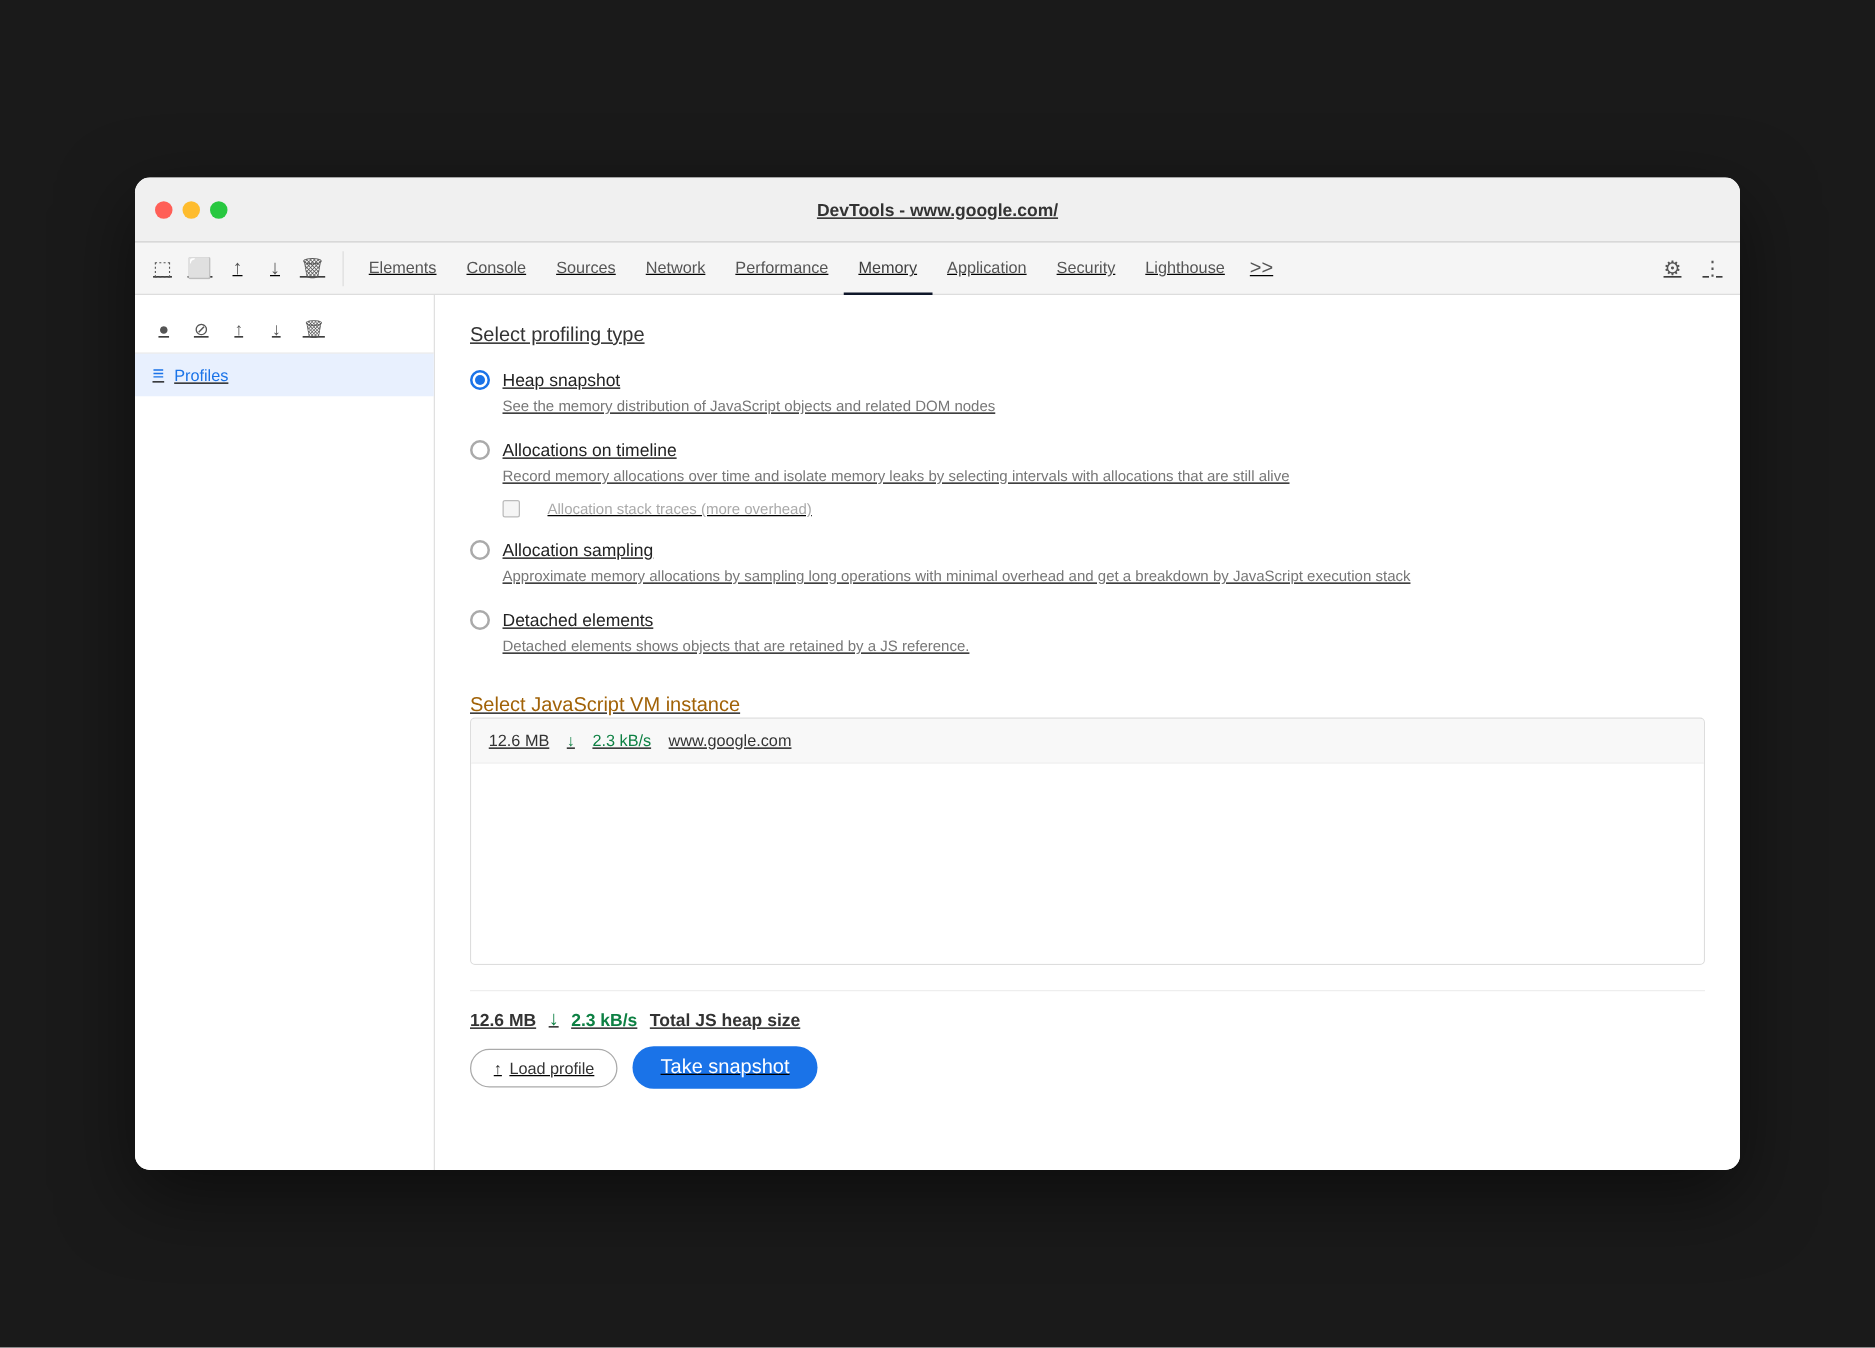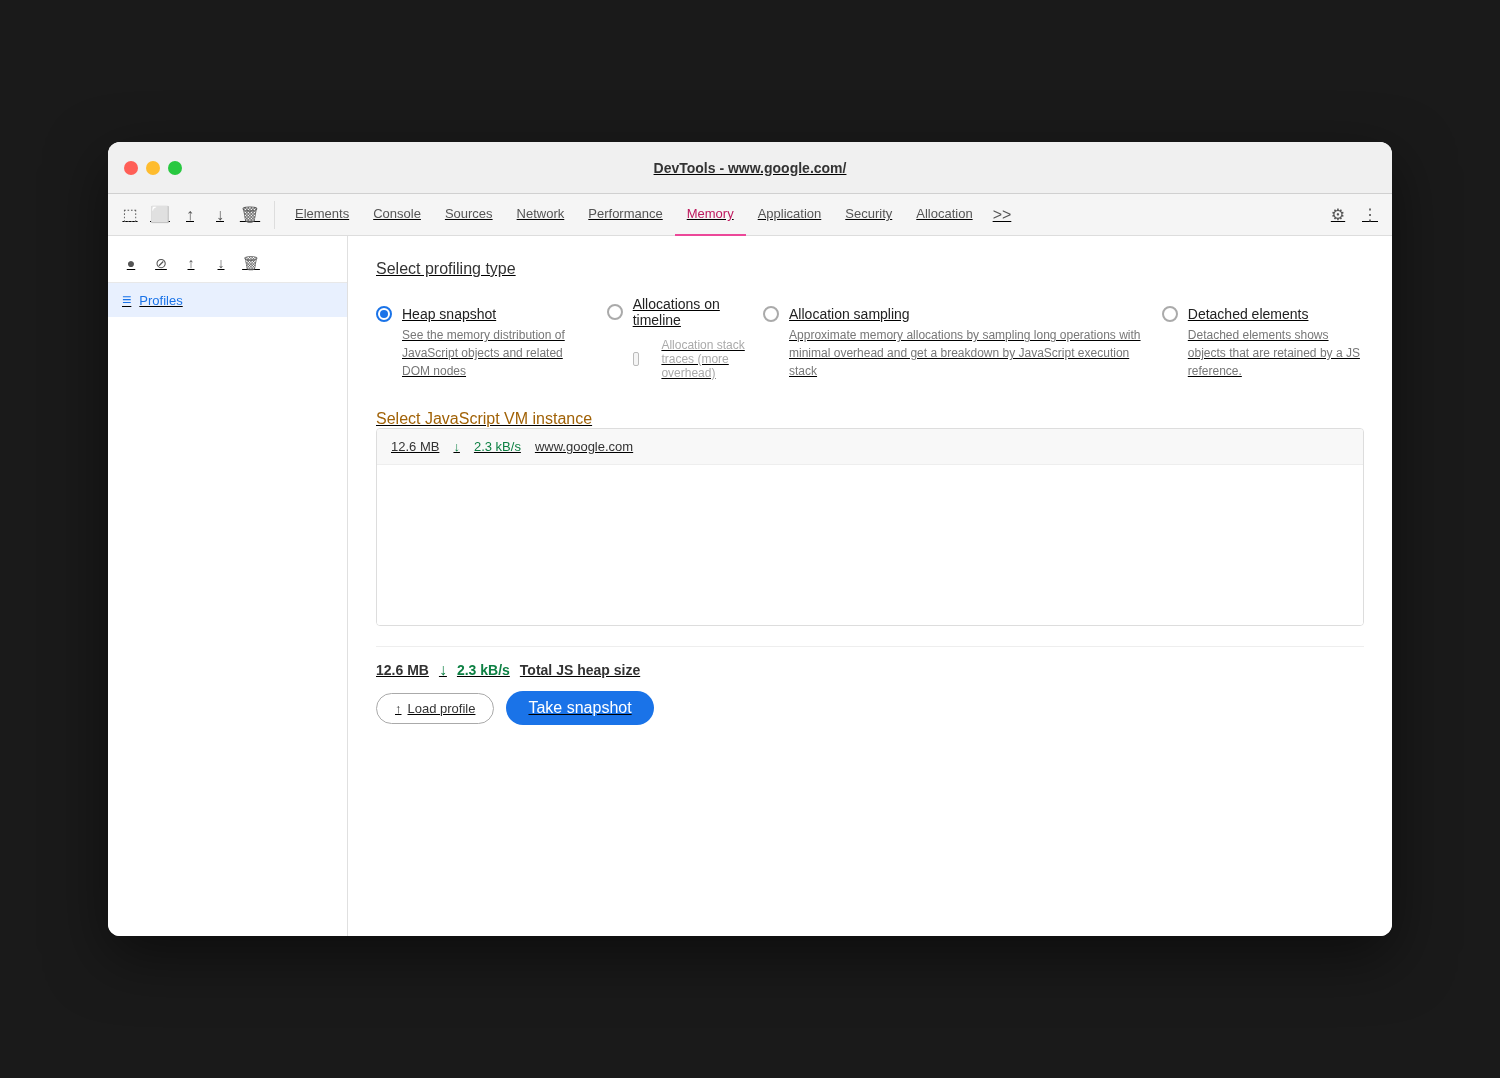--- a/index.html
+++ b/index.html
@@ -91,22 +91,22 @@
       height: 42px;
       display: flex;
       align-items: center;
       font-size: 13px;
       color: #555;
       cursor: pointer;
       border-bottom: 2px solid transparent;
       white-space: nowrap;
     }
     .nav-tab.active {
-      color: #be185d;
-      border-bottom: 2px solid #ec4899;
+      color: #404040;
+      border-bottom: 2px solid #0f172a;
       font-weight: 500;
     }
     .nav-tab-more {
       padding: 0 8px;
       font-size: 16px;
       color: #555;
       cursor: pointer;
     }
     .toolbar-right {
       display: flex;
@@ -167,24 +167,23 @@
       background: #fff;
     }
     .section-title {
       font-size: 16px;
       font-weight: 500;
       color: #333;
       margin-bottom: 18px;
     }
     .profiling-options {
       display: flex;
-      flex-direction: row;
+      flex-direction: column;
       gap: 18px;
       margin-bottom: 30px;
-      align-items: flex-end;
     }
     .option-row {
       display: flex;
       flex-direction: column;
       gap: 4px;
     }
     .option-label-row {
       display: flex;
       align-items: center;
       gap: 10px;
@@ -358,21 +357,21 @@
     </div>
     <div class="nav-tabs">
       <div class="nav-tab">Elements</div>
       <div class="nav-tab">Console</div>
       <div class="nav-tab">Sources</div>
       <div class="nav-tab">Network</div>
       <div class="nav-tab">Performance</div>
       <div class="nav-tab active">Memory</div>
       <div class="nav-tab">Application</div>
       <div class="nav-tab">Security</div>
-      <div class="nav-tab">Allocation</div>
+      <div class="nav-tab">Lighthouse</div>
       <div class="nav-tab-more">&gt;&gt;</div>
     </div>
     <div class="toolbar-right">
       <button class="toolbar-icon-btn">⚙</button>
       <button class="toolbar-icon-btn">⋮</button>
     </div>
   </div>
 
   <div class="content-area">
 
@@ -402,20 +401,21 @@
             <span class="option-name">Heap snapshot</span>
           </div>
           <div class="option-desc">See the memory distribution of JavaScript objects and related DOM nodes</div>
         </div>
 
         <div class="option-row">
           <div class="option-label-row">
             <div class="radio-btn"></div>
             <span class="option-name">Allocations on timeline</span>
           </div>
+          <div class="option-desc">Record memory allocations over time and isolate memory leaks by selecting intervals with allocations that are still alive</div>
           <div class="checkbox-row">
             <div class="checkbox"></div>
             <span class="checkbox-label">Allocation stack traces (more overhead)</span>
           </div>
         </div>
 
         <div class="option-row">
           <div class="option-label-row">
             <div class="radio-btn"></div>
             <span class="option-name">Allocation sampling</span>

